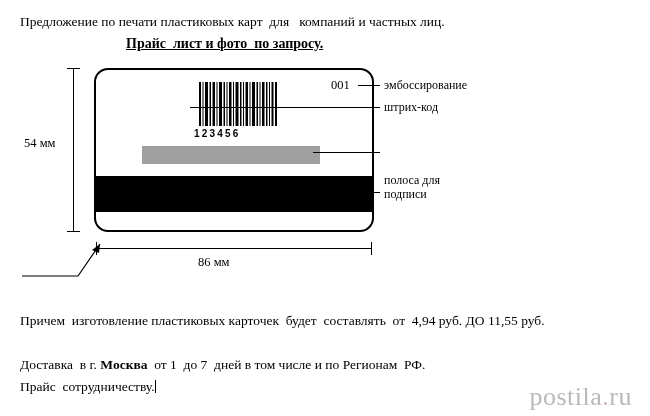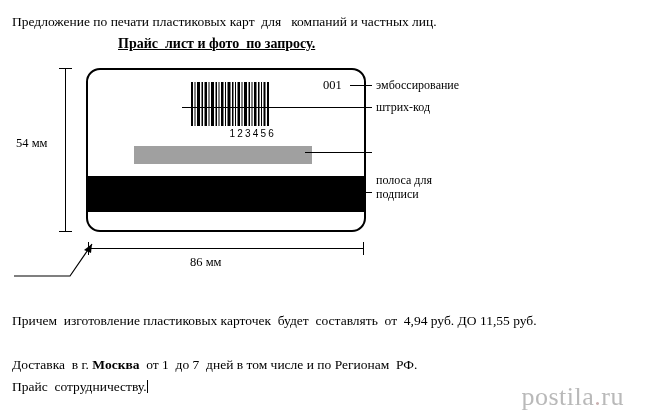--- a/index.html
+++ b/index.html
@@ -10,21 +10,21 @@
     width: 650px;
     height: 416px;
     background: #ffffff;
     font-family: "Liberation Serif", serif;
     color: #000000;
     overflow: hidden;
     position: relative;
   }
   .page {
     position: absolute;
-    left: 0; top: 0;
+    left: 8px; top: 0;
     width: 634px;
     height: 416px;
   }
   .intro {
     position: absolute;
     left: 12px;
     top: 14px;
     font-size: 13.5px;
     white-space: pre;
   }
@@ -72,24 +72,25 @@
     left: 103px;
     top: 12px;
     width: 78px;
     height: 44px;
   }
   .barcode-digits {
     position: absolute;
     left: 98px;
     top: 58px;
     width: 90px;
-    text-align: right;
+    text-align: left;
     font-size: 10px;
     letter-spacing: 2.2px;
     font-family: "Liberation Sans", sans-serif;
+    font-weight: bold;
   }
 
   
   .dim-v {
     position: absolute;
     left: 65px;
     top: 68px;
     width: 1px;
     height: 164px;
     background: #000;

